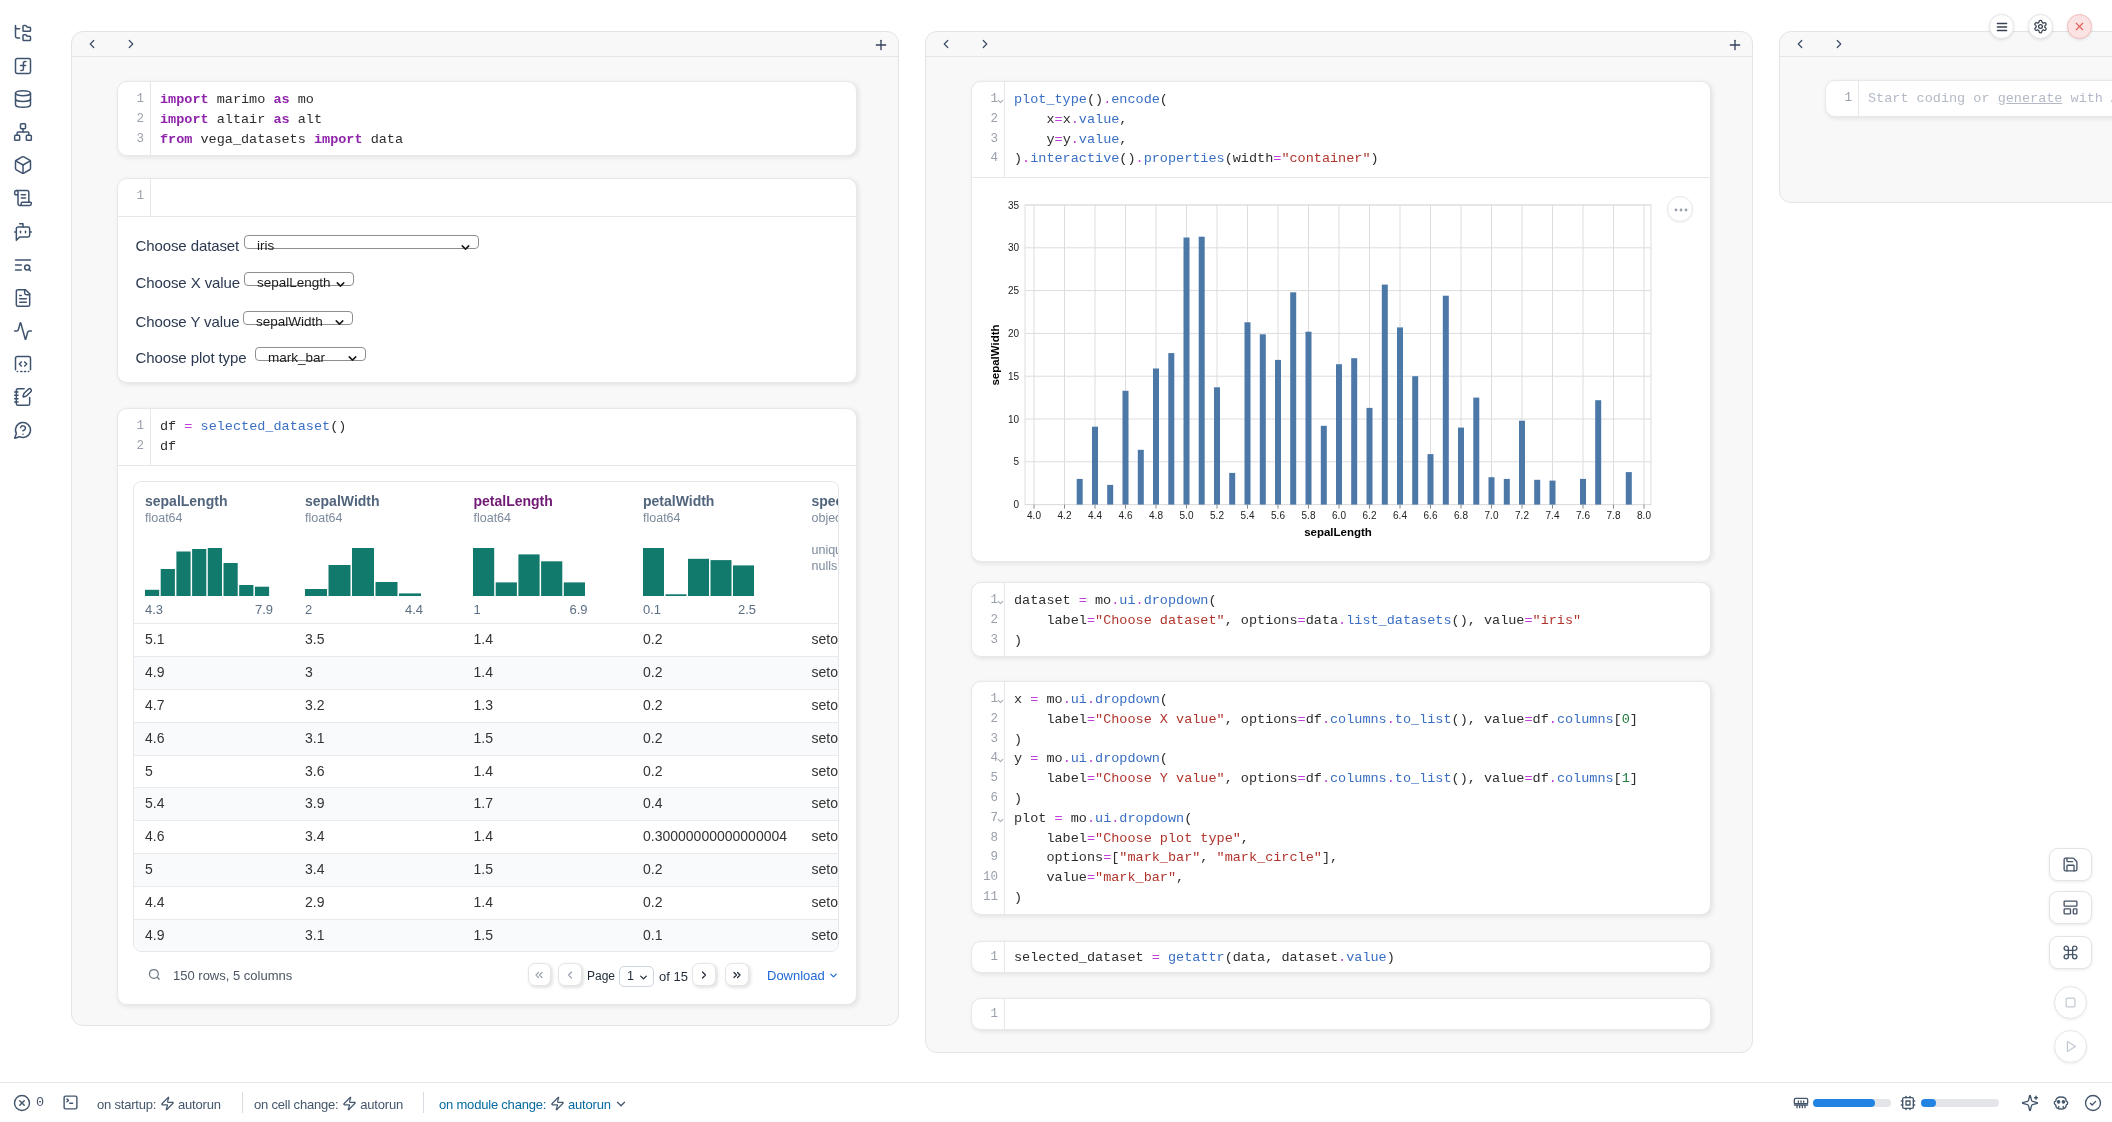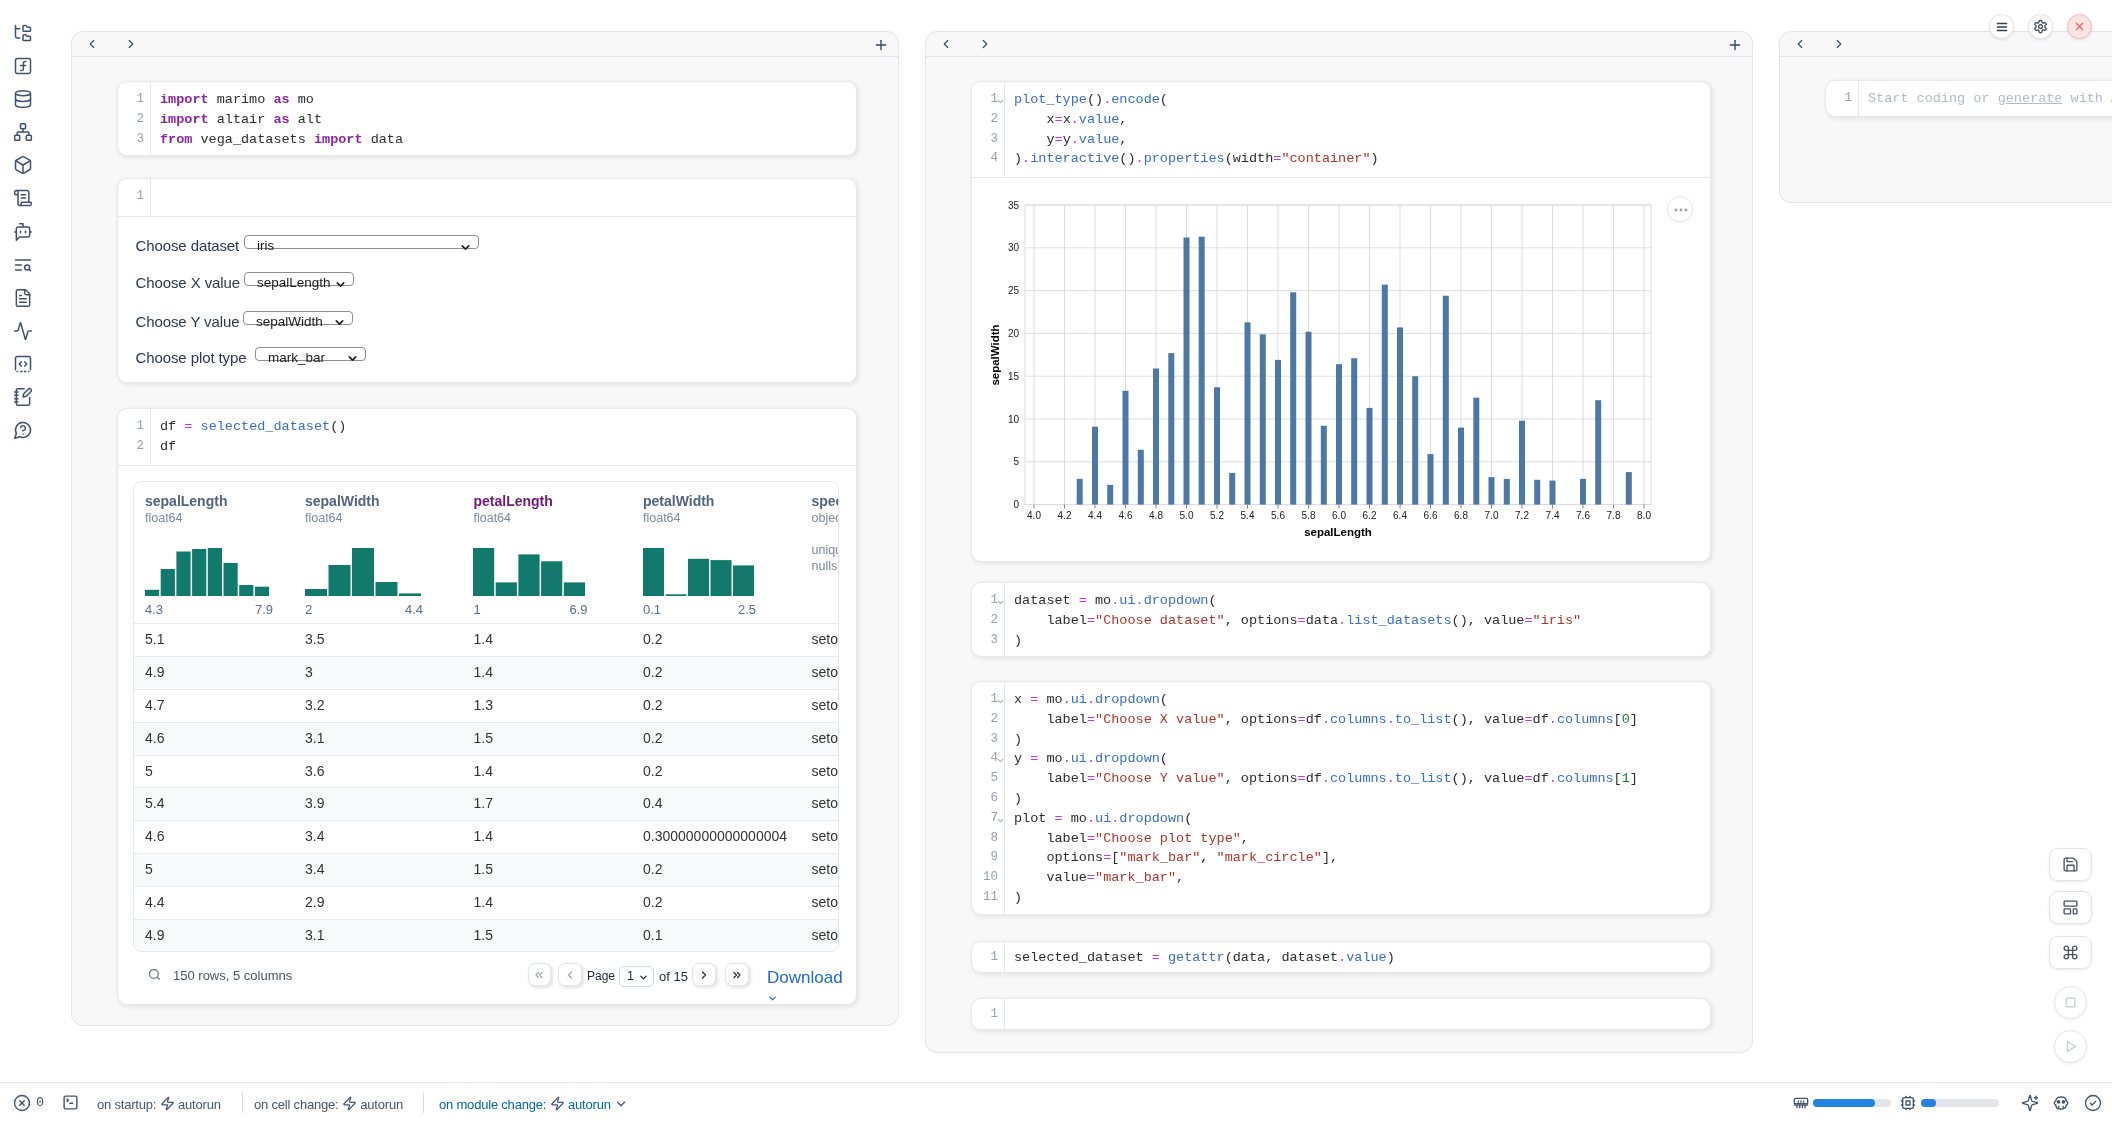--- a/index.html
+++ b/index.html
@@ -314,21 +314,21 @@
           <path d="m6 9 6 6 6-6"></path>
         </svg></div>
       <div style="position:absolute;left:541px;top:560px;font-size:13px;color:#1f2937">of 15</div>
       <div class="pgbtn" style="left:574.3px;top:553.5px"><svg style="margin-top:5px" width="12" height="12" viewBox="0 0 24 24" fill="none" stroke="#1f2937" stroke-width="2.4" stroke-linecap="round" stroke-linejoin="round">
           <path d="m9 18 6-6-6-6"></path>
         </svg></div>
       <div class="pgbtn" style="left:607px;top:553.5px"><svg style="margin-top:5px" width="12" height="12" viewBox="0 0 24 24" fill="none" stroke="#1f2937" stroke-width="2.4" stroke-linecap="round" stroke-linejoin="round">
           <path d="m13 17 5-5-5-5"></path>
           <path d="m6 17 5-5-5-5"></path>
         </svg></div>
-      <div style="position:absolute;left:649px;top:559px;font-size:17px;color:#2169d6">Download <svg style="vertical-align:-1px" width="11" height="11" viewBox="0 0 24 24" fill="none" stroke="#2169d6" stroke-width="2.6" stroke-linecap="round" stroke-linejoin="round">
+      <div style="position:absolute;left:649px;top:559px;font-size:13px;color:#2169d6">Download <svg style="vertical-align:-1px" width="11" height="11" viewBox="0 0 24 24" fill="none" stroke="#2169d6" stroke-width="2.6" stroke-linecap="round" stroke-linejoin="round">
           <path d="m6 9 6 6 6-6"></path>
         </svg></div>
     </div>
   </div>
 <div class="col" id="c2" style="left:925px;width:828px;height:1022px">
     <div class="colhead">
       <span class="chev" style="left:13px"><svg width="14" height="14" viewBox="0 0 24 24" fill="none" stroke="currentColor" stroke-width="2.1" stroke-linecap="round" stroke-linejoin="round">
           <path d="m15 18-6-6 6-6"></path>
         </svg></span>
       <span class="chev" style="left:52px"><svg width="14" height="14" viewBox="0 0 24 24" fill="none" stroke="currentColor" stroke-width="2.1" stroke-linecap="round" stroke-linejoin="round">

